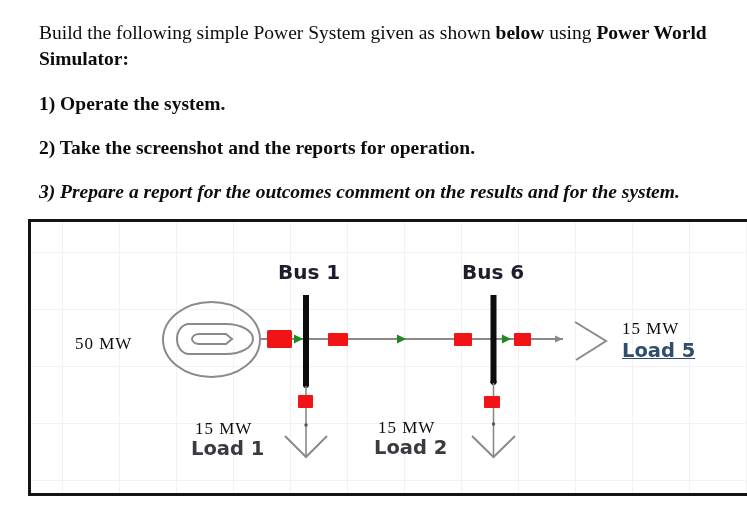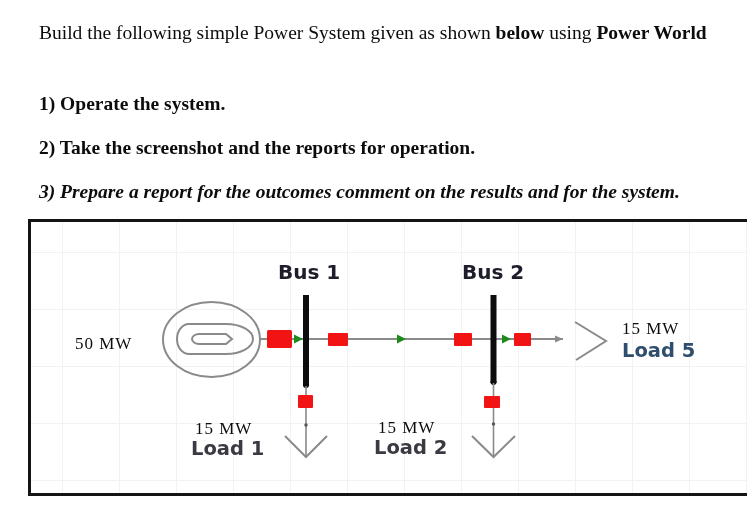--- a/index.html
+++ b/index.html
@@ -27,38 +27,38 @@
   }
   .frame{position:absolute;inset:0;border:3px solid #141414;}
   svg.schematic{position:absolute;left:0;top:0;display:block;}
 
   .dlbl{position:absolute;white-space:nowrap;}
   .sansb{font-family:"DejaVu Sans", sans-serif;font-weight:bold;}
   .serif-sm{font-family:"Liberation Serif", serif;font-size:17px;letter-spacing:1px;color:#0d0d0d;line-height:18px;}
   .buslbl{font-size:20px;color:#1d1d2b;line-height:21px;}
   .loadlbl{font-size:19.5px;color:#3a3a42;line-height:21px;}
   .genlbl{font-size:20px;color:#3a3a42;line-height:21px;}
-  .load5lbl{color:#2f4e6d;}
+  .load5lbl{color:#2f4e6d;text-decoration:underline;}
 
   #lbl-bus1{left:250px;top:43px;}
   #lbl-bus2{left:434px;top:43px;}
   #lbl-gen-rating{left:47px;top:116px;}
   #lbl-gen-name{left:10px;top:119px;}
   #lbl-load1-rating{left:167px;top:201px;}
   #lbl-load1-name{left:163px;top:219px;}
   #lbl-load2-rating{left:350px;top:200px;}
   #lbl-load2-name{left:346px;top:218px;}
   #lbl-load5-rating{left:594px;top:101px;}
   #lbl-load5-name{left:594px;top:121px;}
 </style>
 </head>
 <body>
 
 <div>
-  <p class="intro"><span>Build the following simple Power System given as shown </span><b>below</b><span> using </span><b>Power World</b><br></p>
+  <p class="intro"><span>Build the following simple Power System given as shown </span><b>below</b><span> using </span><b>Power World</b><br><b>Simulator:</b></p>
   <p class="item" id="item1">1) Operate the system.</p>
   <p class="item" id="item2">2) Take the screenshot and the reports for operation.</p>
   <p class="item" id="item3">3) Prepare a report for the outcomes comment on the results and for the system.</p>
 </div>
 
 <div class="diagram">
 
   <svg class="schematic" width="700" height="277" viewBox="0 0 700 277">
 
     <line x1="232" y1="120" x2="535" y2="120" stroke-width="1.8" stroke="#8a8a8a"></line>
@@ -88,21 +88,21 @@
     <rect x="486" y="114" width="17" height="13" rx="1" fill="#f21414"></rect>
     <rect x="270" y="176" width="15" height="13" rx="1" fill="#f21414"></rect>
     <rect x="456" y="177" width="16" height="12" rx="1" fill="#f21414"></rect>
 
     <polygon points="266,115.5 275,120 266,124.5" fill="#1e8a1e"></polygon>
     <polygon points="369,115.5 378,120 369,124.5" fill="#1e8a1e"></polygon>
     <polygon points="474,115.5 483,120 474,124.5" fill="#1e8a1e"></polygon>
   </svg>
 
   <div class="dlbl sansb buslbl" id="lbl-bus1">Bus 1</div>
-  <div class="dlbl sansb buslbl" id="lbl-bus2">Bus 2</div>
+  <div class="dlbl sansb buslbl" id="lbl-bus2">Bus 6</div>
 
   <div class="dlbl serif-sm" id="lbl-gen-rating">50 MW</div>
 
   <div class="dlbl serif-sm" id="lbl-load1-rating">15 MW</div>
   <div class="dlbl sansb loadlbl" id="lbl-load1-name">Load 1</div>
 
   <div class="dlbl serif-sm" id="lbl-load2-rating">15 MW</div>
   <div class="dlbl sansb loadlbl" id="lbl-load2-name">Load 2</div>
 
   <div class="dlbl serif-sm" id="lbl-load5-rating">15 MW</div>

